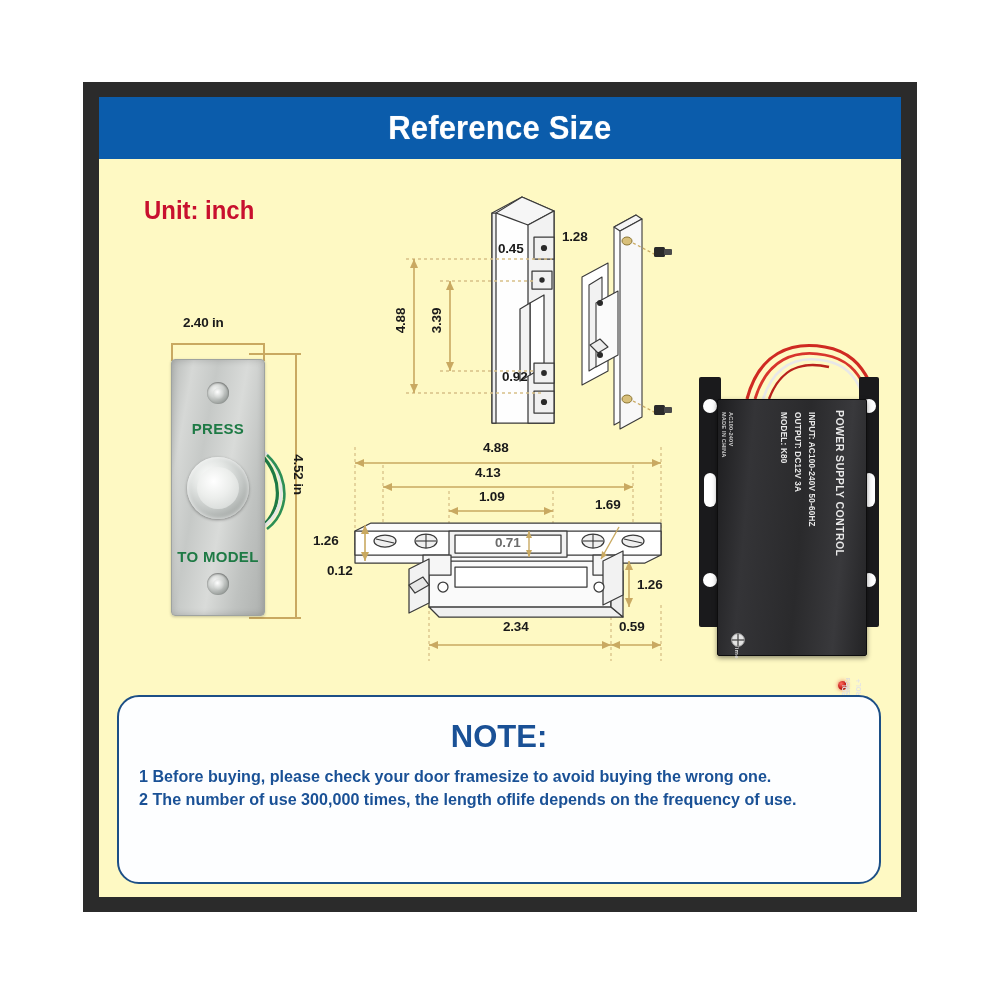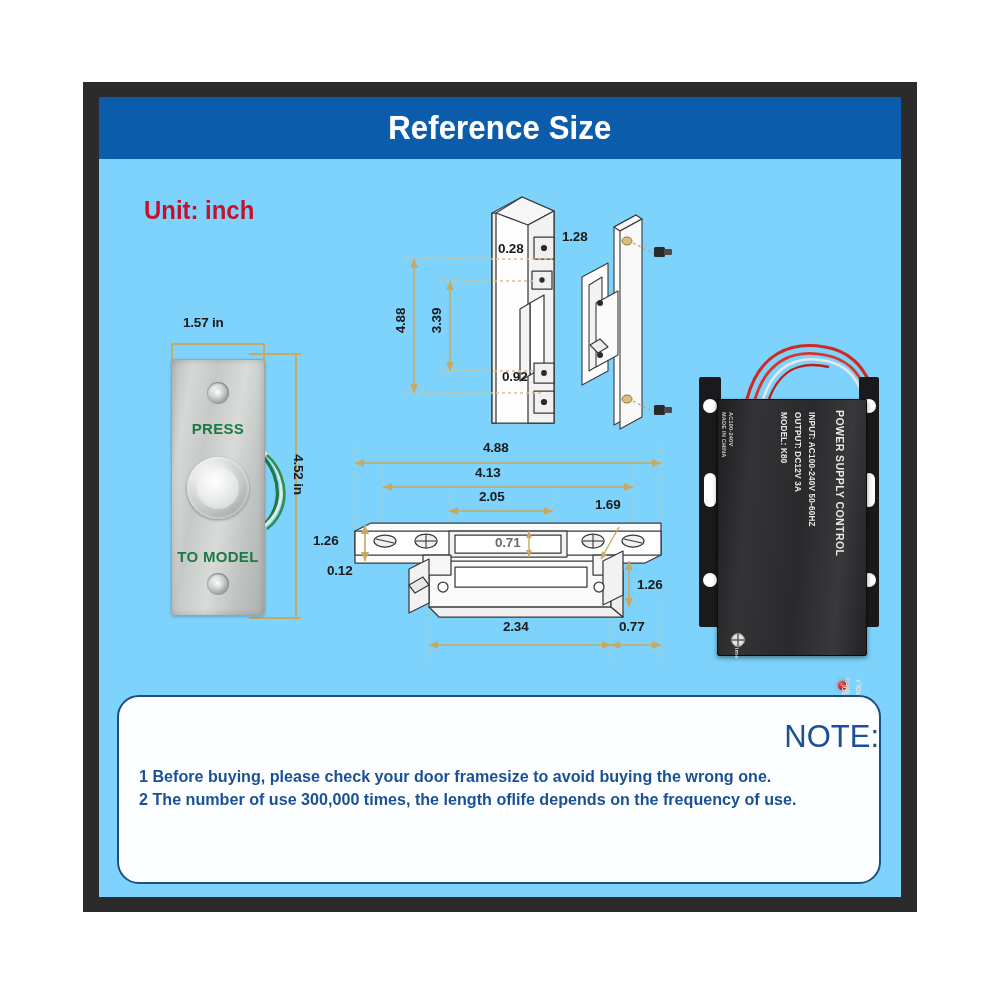--- a/index.html
+++ b/index.html
@@ -2,21 +2,21 @@
 <html><head>
 <meta charset="utf-8">
 <style>
   html,body{margin:0;padding:0;background:#ffffff;}
   body{width:1000px;height:995px;overflow:hidden;font-family:"Liberation Sans",sans-serif;}
 
   #page{position:relative;width:1000px;height:995px;background:#ffffff;}
 
   
   .frame{position:absolute;left:83px;top:82px;width:834px;height:830px;background:#2b2b2b;}
-  .inner{position:absolute;left:16px;top:15px;width:802px;height:800px;background:#7dd3fc;}
+  .inner{position:absolute;left:16px;top:15px;width:802px;height:800px;background:#fef9c3;}
 
   
   .header{position:absolute;left:0;top:0;width:802px;height:62px;background:#0b5cab;
           display:flex;align-items:center;justify-content:center;}
   .header-title{color:#ffffff;font-size:33px;font-weight:bold;letter-spacing:.2px;
                 font-family:"Liberation Sans",sans-serif;text-shadow:0 0 1px rgba(255,255,255,.4);
                 transform:scaleX(.94);}
 
   
   .unit-label{position:absolute;left:45px;top:98px;color:#c8102e;font-size:26px;font-weight:bold;
@@ -88,43 +88,43 @@
         background:radial-gradient(circle at 38% 34%,#fdfdfd 0%,#dcdedc 50%,#a9aca9 100%);
         box-shadow:inset 0 0 2px rgba(0,0,0,.4);}
   .term-labels{position:absolute;left:28px;top:262px;width:128px;height:52px;}
   .tlabel{position:absolute;bottom:0;color:#e4e4e4;font-size:6.3px;font-weight:bold;white-space:nowrap;
           transform-origin:left bottom;transform:rotate(-90deg);}
   .psu-wires{position:absolute;left:40px;top:0px;width:150px;height:66px;}
 
   
   .note{position:absolute;left:18px;top:598px;width:760px;height:185px;
         border:2.2px solid #1c4f86;border-radius:22px;background:#fdfeff;}
-  .note-title{position:absolute;left:0;top:22px;width:100%;text-align:right;color:#1a5196;
-              font-size:31px;font-weight:normal;}
+  .note-title{position:absolute;left:0;top:22px;width:100%;text-align:center;color:#1a5196;
+              font-size:31px;font-weight:bold;}
   .note-lines{position:absolute;left:20px;top:68px;width:722px;color:#1a5196;
               font-size:16.3px;font-weight:bold;line-height:1.42;transform:scaleX(.99);
               transform-origin:left top;}
   .note-lines div{white-space:normal;}
 </style>
 </head>
 <body>
 
 <div id="page">
   <div class="frame">
     <div class="inner">
 
       <div class="header">
         <div class="header-title">Reference Size</div>
       </div>
 
       <div class="unit-label">Unit: inch</div>
 
       <div class="exitwrap">
 
-        <div class="dim" style="left:44px;top:18px;">1.57 in</div>
+        <div class="dim" style="left:44px;top:18px;">2.40 in</div>
         <div class="dimline h" style="left:32px;top:46px;width:94px;"></div>
         <div class="dimline v" style="left:32px;top:46px;height:18px;"></div>
         <div class="dimline v" style="left:124px;top:46px;height:18px;"></div>
 
         <div class="dimline h" style="left:110px;top:56px;width:52px;"></div>
         <div class="dimline h" style="left:110px;top:320px;width:52px;"></div>
         <div class="dimline v" style="left:156px;top:56px;height:265px;"></div>
         <div class="dim v" style="left:139px;top:170px;transform:rotate(90deg);">4.52 in</div>
 
         <div class="wire">
@@ -203,21 +203,21 @@
           </g>
           <g fill="#c9a961">
             <polygon points="30,74 26,83 34,83"></polygon>
             <polygon points="30,208 26,199 34,199"></polygon>
             <polygon points="66,96 62,105 70,105"></polygon>
             <polygon points="66,186 62,177 70,177"></polygon>
           </g>
         </svg>
         <div class="dim v" style="left:4px;top:128px;transform:rotate(-90deg);">4.88</div>
         <div class="dim v" style="left:40px;top:128px;transform:rotate(-90deg);">3.39</div>
-        <div class="dim" style="left:114px;top:56px;">0.28</div>
+        <div class="dim" style="left:114px;top:56px;">0.45</div>
         <div class="dim" style="left:178px;top:44px;">1.28</div>
         <div class="dim" style="left:118px;top:184px;">0.92</div>
       </div>
 
       <div class="dwg" style="left:232px;top:338px;width:360px;height:240px;">
         <svg width="360" height="240" viewBox="0 0 360 240">
 
           <g stroke="#d8c088" stroke-width="1.3" stroke-dasharray="3 3">
             <line x1="24" y1="12" x2="24" y2="110"></line>
             <line x1="330" y1="12" x2="330" y2="110"></line>
@@ -301,28 +301,28 @@
           <g fill="#c9a961">
             <polygon points="198,96 195,103 201,103"></polygon>
               <polygon points="198,122 195,115 201,115"></polygon>
           </g>
 
           <line x1="288" y1="92" x2="270" y2="124" stroke="#c9a961" stroke-width="1.4"></line>
           <polygon points="270,124 271,116 276,120" fill="#c9a961"></polygon>
         </svg>
         <div class="dim" style="left:152px;top:5px;">4.88</div>
         <div class="dim" style="left:144px;top:30px;">4.13</div>
-        <div class="dim" style="left:148px;top:54px;">2.05</div>
+        <div class="dim" style="left:148px;top:54px;">1.09</div>
         <div class="dim" style="left:264px;top:62px;">1.69</div>
         <div class="dim" style="left:164px;top:100px;color:#6b6b6b;">0.71</div>
         <div class="dim" style="left:-18px;top:98px;">1.26</div>
         <div class="dim" style="left:-4px;top:128px;">0.12</div>
         <div class="dim" style="left:306px;top:142px;">1.26</div>
         <div class="dim" style="left:172px;top:184px;">2.34</div>
-        <div class="dim" style="left:288px;top:184px;">0.77</div>
+        <div class="dim" style="left:288px;top:184px;">0.59</div>
       </div>
 
       <div class="psu">
 
         <div class="psu-wires">
           <svg width="150" height="66" viewBox="0 0 150 66">
             <path d="M8,62 C20,16 52,4 86,10 C110,14 122,28 130,44" stroke="#cf2a22" stroke-width="3.1" fill="none"></path>
             <path d="M16,62 C28,22 56,12 86,18 C108,22 118,34 126,50" stroke="#d8352c" stroke-width="2.8" fill="none"></path>
             <path d="M24,62 C36,26 60,18 88,24 C106,28 116,38 122,54" stroke="#e8e8e8" stroke-width="2.6" fill="none"></path>
             <path d="M30,62 C42,30 64,24 90,30" stroke="#b9221b" stroke-width="2.4" fill="none"></path>

